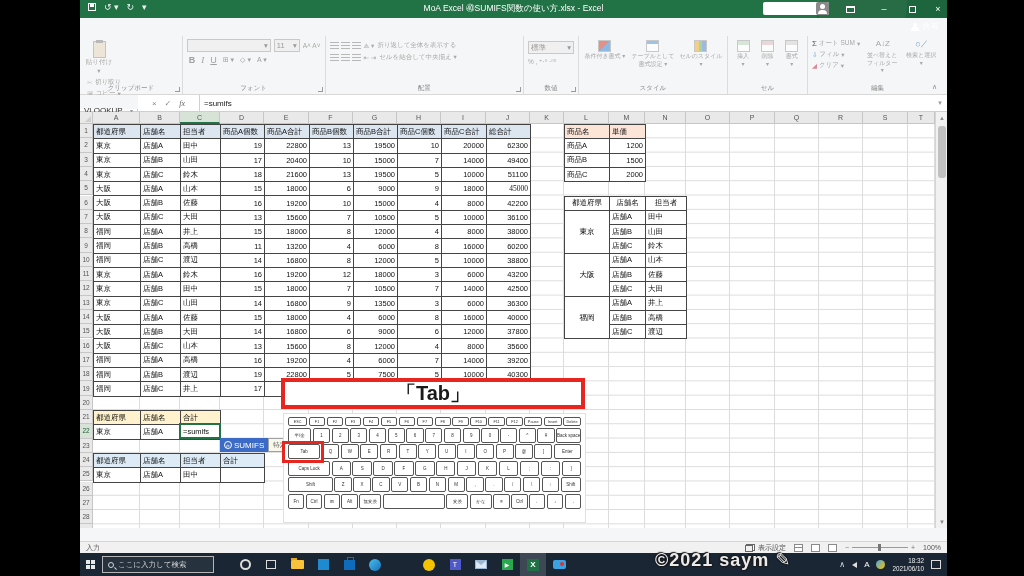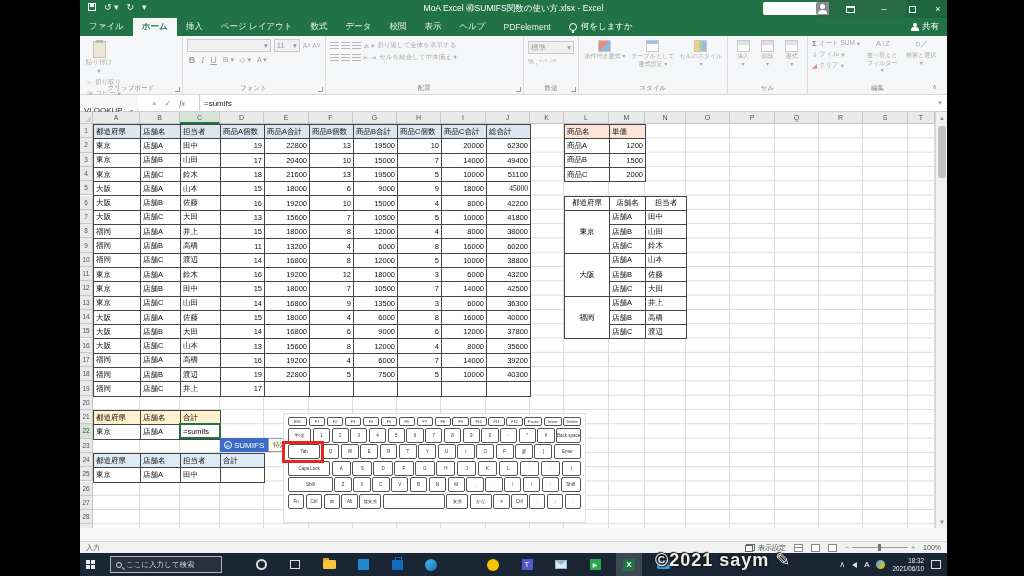--- a/index.html
+++ b/index.html
@@ -121,21 +121,21 @@
   .sbright{margin-left:auto;display:flex;align-items:center;gap:8px;}
   .viewic{width:9px;height:8px;border:1px solid #8a8a8a;background:#fff;}
   .viewic.v1{background:linear-gradient(#8a8a8a 1px,transparent 1px) 0 2px/100% 3px no-repeat #fff;}
   .zoomsl{display:flex;align-items:center;gap:3px;color:#777;}
   .ztrack{width:56px;height:1px;background:#9a9a9a;position:relative;}
   .zhandle{position:absolute;left:26px;top:-3px;width:3px;height:7px;background:#777;}
   .dispset{display:flex;align-items:center;gap:3px;}
   .dsic{width:9px;height:7px;border:1px solid #666;background:#fff;position:relative;}
   .dsic:after{content:"";position:absolute;left:-2px;bottom:-2px;width:6px;height:5px;border:1px solid #666;background:#f1f1f1;}
   
-  #taskbar{position:absolute;left:80px;top:553px;width:867px;height:23px;background:#1a2634;display:flex;align-items:center;gap:8px;}
+  #taskbar{position:absolute;left:80px;top:553px;width:867px;height:23px;background:#1a2634;display:flex;align-items:center;}
   .tstart{width:22px;height:23px;display:flex;align-items:center;justify-content:center;}
   .winlogo{width:10px;height:10px;display:grid;grid-template-columns:4px 4px;grid-template-rows:4px 4px;gap:1px;}
   .winlogo span{background:#e8e8e8;}
   .tsearch{width:112px;height:17px;border:1px solid #b5b5b5;background:rgba(255,255,255,.06);display:flex;align-items:center;gap:4px;padding:0 5px;color:#d5d5d5;font-size:7.5px;white-space:nowrap;overflow:hidden;}
   .mag{width:6px;height:6px;border:1px solid #d5d5d5;border-radius:50%;position:relative;flex:none;}
   .mag:after{content:"";position:absolute;left:5px;top:5px;width:3px;height:1px;background:#d5d5d5;transform:rotate(45deg);}
   .ticon{width:26px;height:23px;display:flex;align-items:center;justify-content:center;position:relative;}
   .ticon.active{background:rgba(255,255,255,.16);}
   .ic-cortana{width:11px;height:11px;border:2px solid #ddd;border-radius:50%;}
   .ic-tview{width:10px;height:9px;border:1px solid #ddd;}
@@ -185,38 +185,20 @@
       <div class="wctl ropt">
           <span class="roptsq"></span>
         </div>
       <div class="wctl wmin">–</div>
       <div class="wctl wmax">
           <span class="maxsq"></span>
         </div>
       <div class="wctl wclose">×</div>
     </div>
 
-    <div class="menubar">
-      <div id="menu-tabs" style="display:flex;">
-          <div class="mtab">ファイル</div>
-          <div class="mtab active">ホーム</div>
-          <div class="mtab">挿入</div>
-          <div class="mtab">ページ レイアウト</div>
-          <div class="mtab">数式</div>
-          <div class="mtab">データ</div>
-          <div class="mtab">校閲</div>
-          <div class="mtab">表示</div>
-          <div class="mtab">ヘルプ</div>
-          <div class="mtab">PDFelement</div>
-        </div>
-      <div class="tellme">
-        <span class="bulb"></span>
-        <span>何をしますか</span>
-      </div>
-    </div>
     <div class="sharebtn">
       <span class="personic"></span>
       <span>共有</span>
     </div>
 
     <div class="ribbon">
       <div class="rgroup" style="width:112px;">
         <div class="pastebtn">
           <div class="clipic"></div>
           <div>貼り付け</div>
@@ -507,21 +489,21 @@
           <div class="trow">
             <div class="tcell" style="width: 47px;">大阪</div>
             <div class="tcell" style="width: 40px;">店舗C</div>
             <div class="tcell" style="width: 40px;">大田</div>
             <div class="tcell num" style="width: 44px;">13</div>
             <div class="tcell num" style="width: 45px;">15600</div>
             <div class="tcell num" style="width: 44px;">7</div>
             <div class="tcell num" style="width: 44px;">10500</div>
             <div class="tcell num" style="width: 44px;">5</div>
             <div class="tcell num" style="width: 45px;">10000</div>
-            <div class="tcell num" style="width: 44px;">41800</div>
+            <div class="tcell num" style="width: 44px;">36100</div>
           </div>
           <div class="trow">
             <div class="tcell" style="width: 47px;">福岡</div>
             <div class="tcell" style="width: 40px;">店舗A</div>
             <div class="tcell" style="width: 40px;">井上</div>
             <div class="tcell num" style="width: 44px;">15</div>
             <div class="tcell num" style="width: 45px;">18000</div>
             <div class="tcell num" style="width: 44px;">8</div>
             <div class="tcell num" style="width: 44px;">12000</div>
             <div class="tcell num" style="width: 44px;">4</div>
@@ -768,20 +750,21 @@
     <div class="activecell"></div>
 
     <div class="ftooltip">
       <div class="fchip">
         <span class="fico">fx</span>
         <span>SUMIFS</span>
       </div>
       <div class="fhint">特定の条件</div>
     </div>
 
+    <div class="banner">「Tab」</div>
     <div class="kbd" id="kbd">
         <div class="krow fkeys">
           <div class="key" style="flex-grow: 1.2;">ESC</div>
           <div class="key" style="flex-grow: 1;">F1</div>
           <div class="key" style="flex-grow: 1;">F2</div>
           <div class="key" style="flex-grow: 1;">F3</div>
           <div class="key" style="flex-grow: 1;">F4</div>
           <div class="key" style="flex-grow: 1;">F5</div>
           <div class="key" style="flex-grow: 1;">F6</div>
           <div class="key" style="flex-grow: 1;">F7</div>

